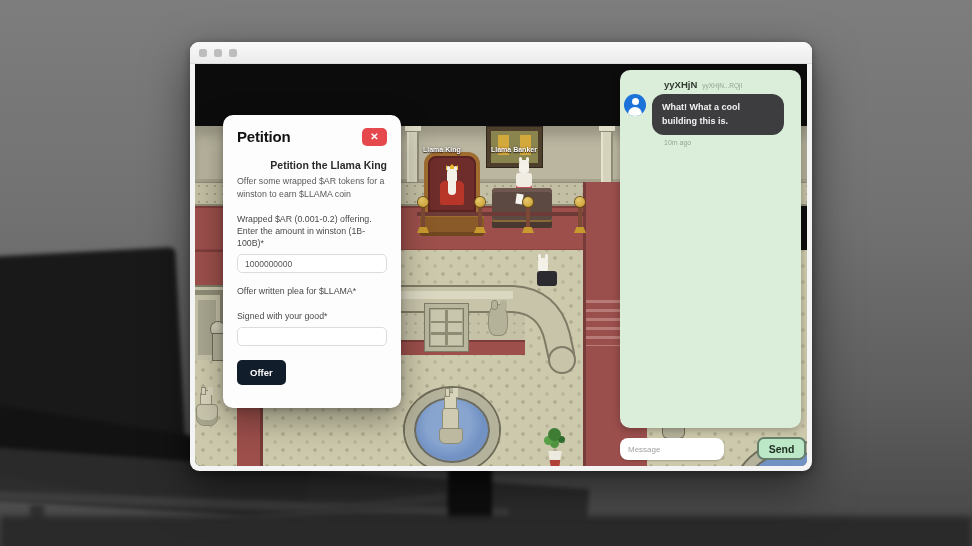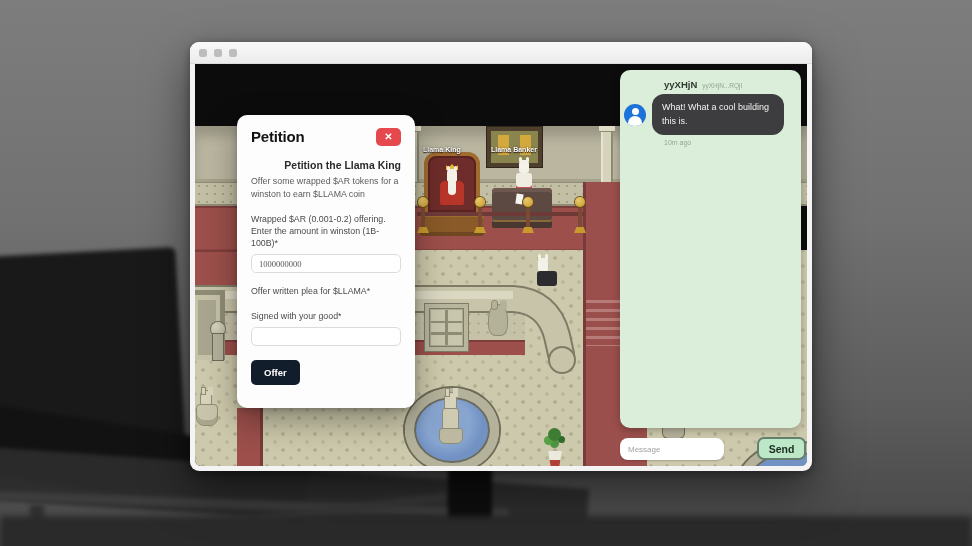--- a/index.html
+++ b/index.html
@@ -150,47 +150,47 @@
   .pl-head::before,.pl-head::after { content:""; position:absolute; top:-4px; width:3px; height:6px; background:#f3f1e8; border-radius:2px; }
   .pl-head::before{ left:0; } .pl-head::after{ right:0; }
   .pl-body { position:absolute; left:1px; top:13px; width:20px; height:15px; background:#2c2c30; border-radius:3px; }
 
   
   .chat { left:425px; top:6px; width:181px; height:358px; background:#dbeeda; border-radius:10px;
     box-shadow:0 2px 8px rgba(0,0,0,.28); z-index:6; padding:9px 4px; }
   .chat-namerow { margin-left:40px; display:flex; align-items:baseline; gap:5px; }
   .chat-name { font-size:9.5px; font-weight:bold; color:#303a30; }
   .chat-addr { font-size:6.5px; color:#93a593; }
-  .chat-msgrow { display:flex; align-items:center; margin-top:4px; gap:6px; }
+  .chat-msgrow { display:flex; align-items:flex-start; margin-top:4px; gap:6px;font-weight:bold; }
   .avatar { width:22px; height:22px; border-radius:50%; background:#1b72d8; position:relative; flex:0 0 auto; overflow:hidden; }
   .avatar::before { content:""; position:absolute; left:7.5px; top:4px; width:7px; height:7px; border-radius:50%; background:#fff; }
   .avatar::after { content:""; position:absolute; left:4px; top:12.5px; width:14px; height:12px; border-radius:7px 7px 0 0; background:#fff; }
   .bubble { background:#3d3d3f; color:#f2f2f2; font-size:9px; line-height:1.5; padding:7px 10px; border-radius:12px; max-width:132px; }
   .chat-time { font-size:7px; color:#95a595; margin-left:40px; margin-top:4px; }
 
   
   .msg-input { left:425px; top:374px; width:104px; height:22px; border:none; border-radius:8px; background:#fff;
     font-size:8px; padding:0 8px; color:#444; z-index:6; box-shadow:0 1px 2px rgba(0,0,0,.2); font-family:inherit; }
   .msg-input::placeholder { color:#a2a2a2; }
   .send-btn { left:562px; top:373px; width:49px; height:23px; border-radius:7px; background:#bce8c7;
     border:2px solid #657f6c; font-size:10.5px; font-weight:bold; color:#1c2b20; z-index:6; cursor:pointer;
     display:flex; align-items:center; justify-content:center; font-family:inherit; }
 
   
-  .modal { left:42px; top:51px; width:178px; height:293px; background:#fdfdfd; border-radius:10px;
+  .modal { left:28px; top:51px; width:178px; height:293px; background:#fdfdfd; border-radius:10px;
     box-shadow:0 12px 32px rgba(0,0,0,.35), 0 2px 6px rgba(0,0,0,.2); z-index:8; padding:13px 14px 12px; }
   .modal-head { display:flex; align-items:flex-start; justify-content:space-between; }
   .modal-title { font-size:15px; font-weight:800; color:#121212; letter-spacing:-.2px; }
   .close-btn { width:25px; height:18px; border:none; border-radius:5px; background:#e5484d; color:#fff;
     font-size:10px; font-weight:bold; line-height:18px; text-align:center; cursor:pointer; font-family:inherit; }
   .modal-sub { margin-top:13px; font-size:10.5px; font-weight:bold; color:#2b2b2b;text-align:right; }
   .modal-desc { margin-top:4px; font-size:8.8px; color:#5a5a5a; line-height:1.45; }
   .field-label { margin-top:12px; font-size:8.8px; color:#4a4a4a; line-height:1.4; }
   .field-input { margin-top:5px; width:100%; height:19px; border:1px solid #dcdcdc; border-radius:5px;
-    font-size:8.5px; padding:0 7px; color:#555; background:#fff; font-family:Liberation Serif, serif; }
+    font-size:8.5px; padding:0 7px; color:#555; background:#fff; font-family:Liberation Sans, sans-serif; }
   .field-input.focused { height:21px; border:2px solid #161616; border-radius:7px; color:#333; }
   .submit-btn { margin-top:14px; border:none; background:#121d2b; color:#fff; font-size:9.5px; font-weight:bold;
     padding:7px 13px; border-radius:5px; cursor:pointer; font-family:inherit; }
 </style>
 </head>
 <body>
 
 <div class="stage">
 
   <div class="bd bd-laptop-screen"></div>

